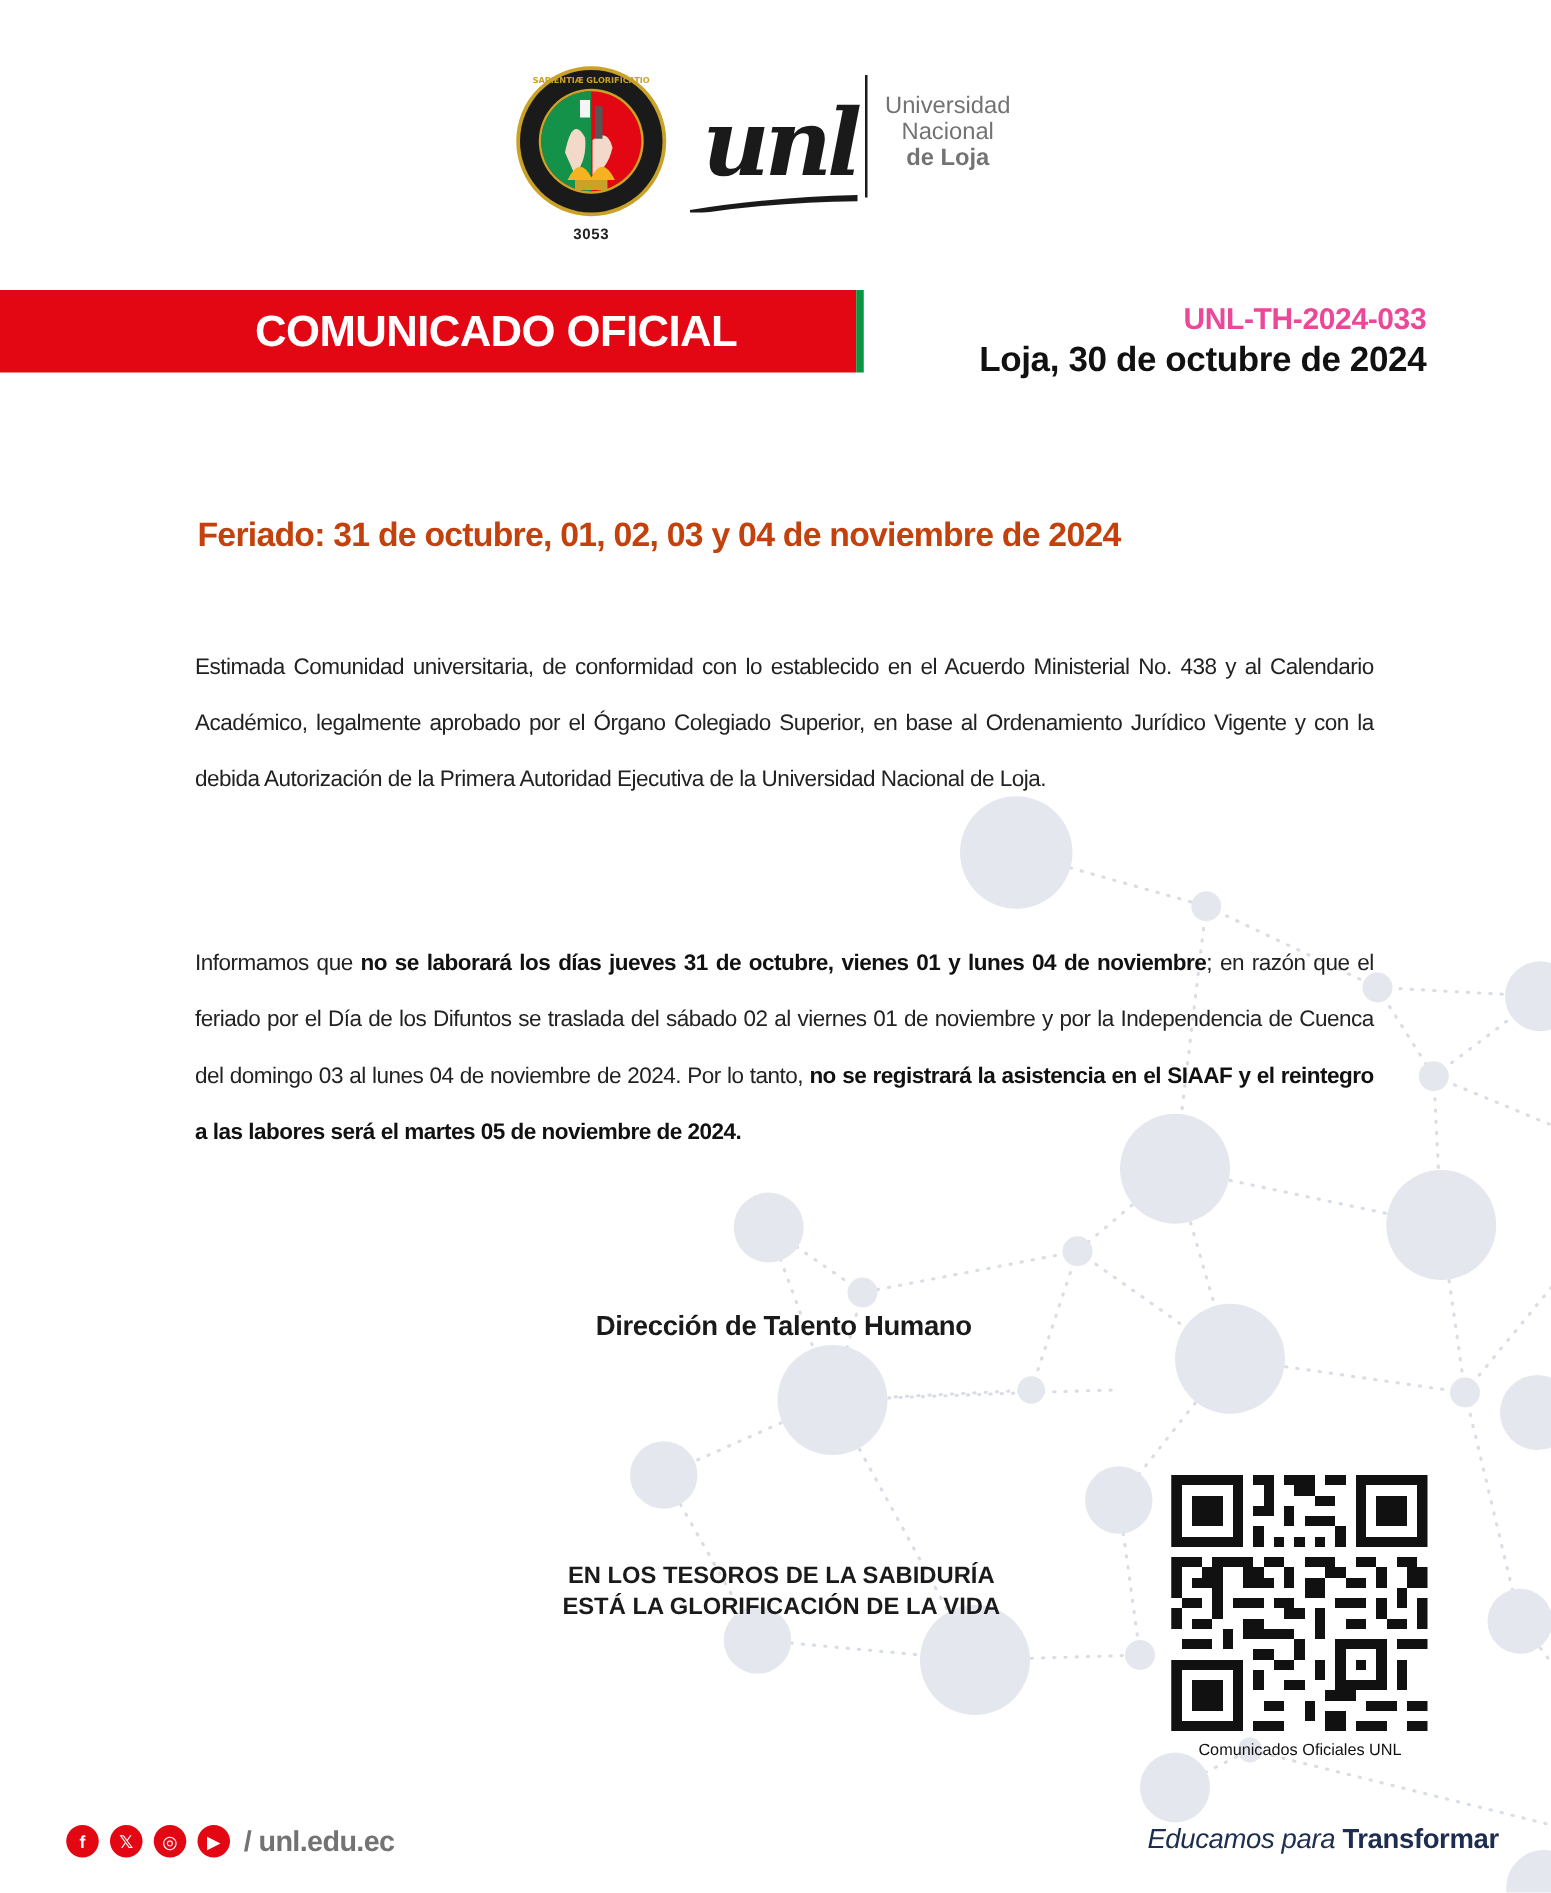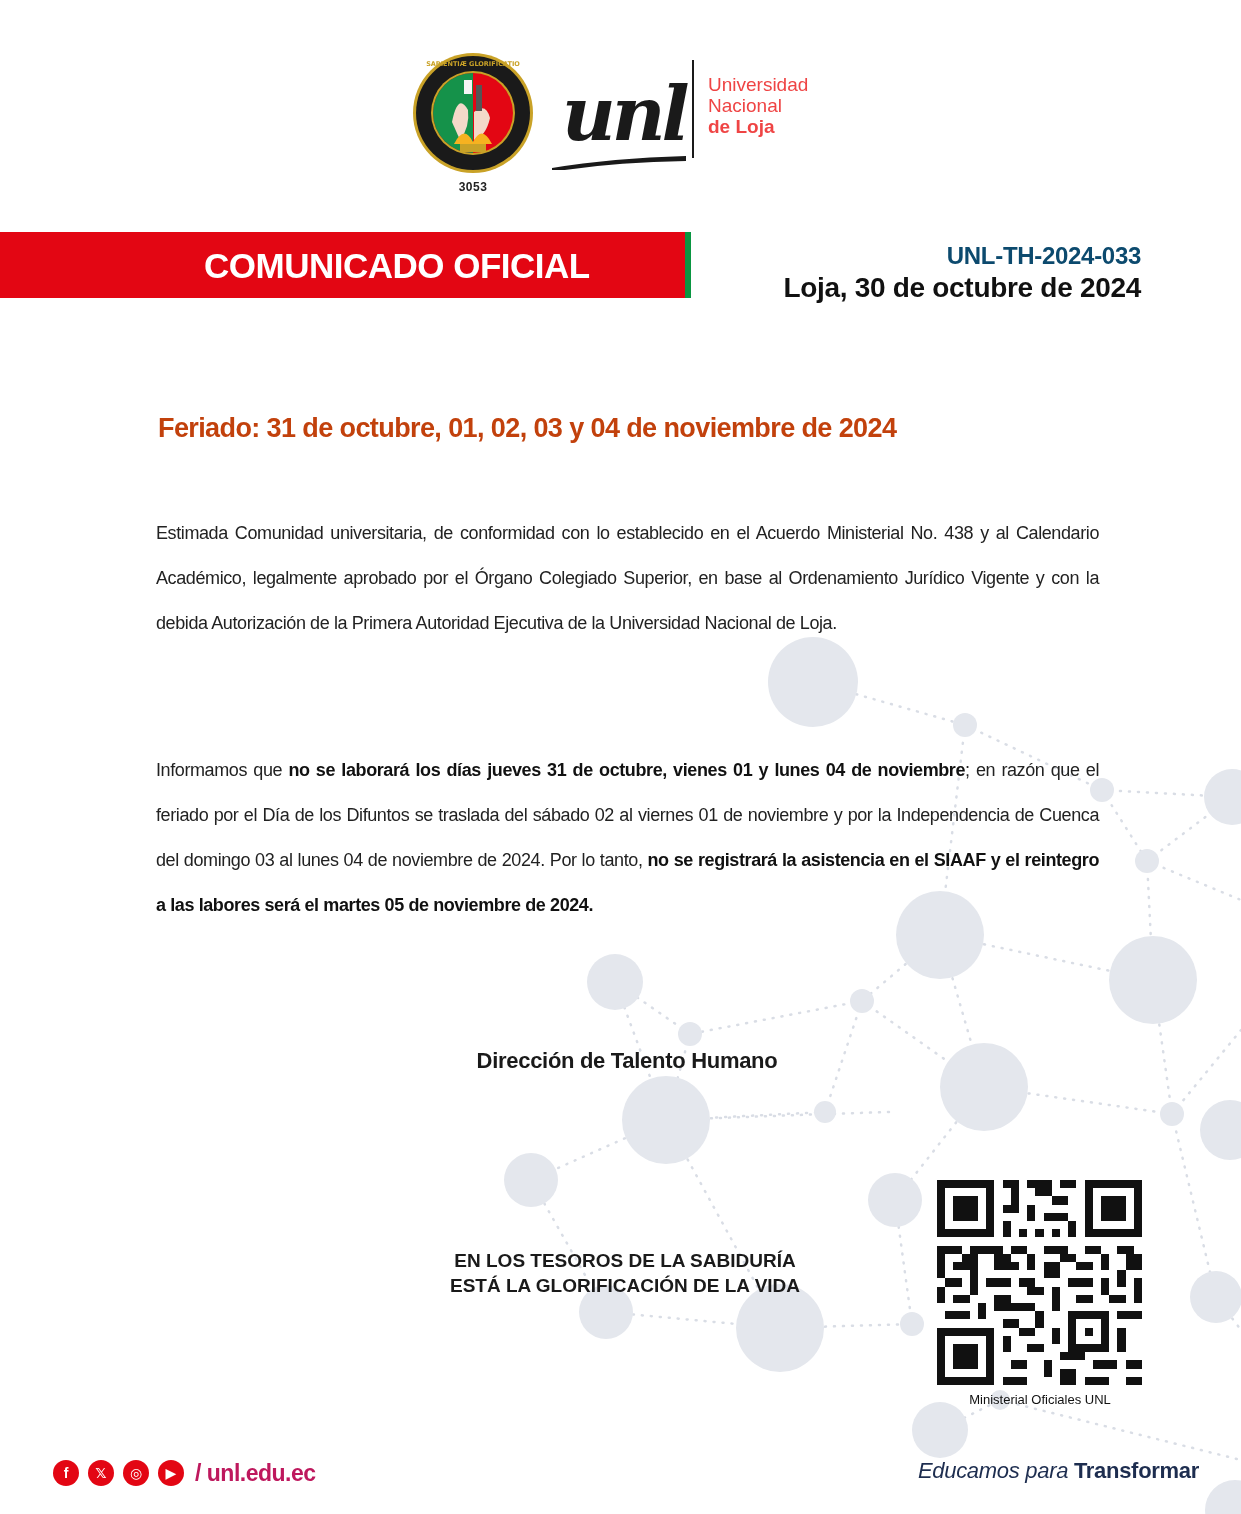--- a/index.html
+++ b/index.html
@@ -8,50 +8,50 @@
 
   
   .bg-network { position: absolute; left: 0; top: 0; width: 1241px; height: 1514px; z-index: 0; pointer-events: none; }
 
   
   .logo-area { position: absolute; left: 412px; top: 52px; width: 430px; height: 150px; z-index: 2; }
   .seal { position: absolute; left: 0; top: 0; width: 122px; height: 122px; }
   .seal-year { position: absolute; left: 30px; top: 128px; width: 62px; text-align: center; font-weight: bold; font-size: 12px; color: #222; letter-spacing: 0.5px; }
   .unl-mark { position: absolute; left: 140px; top: 18px; width: 140px; height: 100px; }
   .unl-divider { position: absolute; left: 280px; top: 8px; width: 2px; height: 98px; background: #1a1a1a; }
-  .unl-name { position: absolute; left: 296px; top: 22px; font-size: 19px; line-height: 21px; color: #ef4444; }
+  .unl-name { position: absolute; left: 296px; top: 22px; font-size: 19px; line-height: 21px; color: #737373; text-align: center; }
   .unl-name .l3 { font-weight: bold; }
 
   
   .banner { position: absolute; left: 0; top: 232px; width: 685px; height: 66px; background: #e30613; z-index: 2; }
   .banner-green { position: absolute; left: 685px; top: 232px; width: 6px; height: 66px; background: #0a9641; z-index: 2; }
   .banner-title { position: absolute; left: 156px; top: 246px; font-size: 35px; font-weight: bold; color: #ffffff; letter-spacing: -0.5px; z-index: 3; margin-left: 48px; }
 
-  .doc-code { position: absolute; right: 100px; top: 242px; font-size: 24px; font-weight: bold; color: #0c4a6e; text-align: right; z-index: 2; letter-spacing: -0.3px; }
+  .doc-code { position: absolute; right: 100px; top: 242px; font-size: 24px; font-weight: bold; color: #ec4899; text-align: right; z-index: 2; letter-spacing: -0.3px; }
   .doc-date { position: absolute; right: 100px; top: 272px; font-size: 28px; font-weight: bold; color: #111; text-align: right; z-index: 2; letter-spacing: -0.3px; }
 
   
   .subject { position: absolute; left: 158px; top: 413px; font-size: 27px; font-weight: bold; color: #c2410c; z-index: 2; letter-spacing: -0.6px; }
   .paragraph { position: absolute; left: 156px; width: 943px; font-size: 18px; line-height: 45px; color: #222; text-align: justify; z-index: 2; letter-spacing: -0.4px; margin-top: 20px; }
   .p1 { top: 491px; }
   .p2 { top: 728px; }
   .paragraph b { font-weight: bold; color: #111; }
 
   .signature { position: absolute; left: 0; width: 1254px; top: 1048px; text-align: center; font-size: 22px; font-weight: bold; color: #1a1a1a; z-index: 2; letter-spacing: -0.3px; }
 
   .motto { position: absolute; left: 400px; width: 450px; top: 1248px; text-align: center; font-size: 19px; line-height: 25px; font-weight: bold; color: #1a1a1a; z-index: 2; }
 
   
   .qr { position: absolute; left: 937px; top: 1180px; width: 205px; height: 205px; z-index: 2; background: #fff; }
   .qr-caption { position: absolute; left: 920px; width: 240px; top: 1392px; text-align: center; font-size: 13px; color: #111; z-index: 2; }
 
   
   .social { position: absolute; left: 53px; top: 1460px; height: 26px; display: flex; align-items: center; gap: 9px; z-index: 2; }
   .social-icon { width: 26px; height: 26px; border-radius: 50%; background: #e30613; color: #fff; display: flex; align-items: center; justify-content: center; font-size: 14px; font-weight: bold; }
-  .social-url { font-size: 23px; font-weight: bold; color: #be185d; margin-left: 2px; letter-spacing: -0.5px; }
+  .social-url { font-size: 23px; font-weight: bold; color: #737373; margin-left: 2px; letter-spacing: -0.5px; }
 
   .tagline { position: absolute; right: 42px; top: 1458px; font-size: 22px; color: #1d2d4f; z-index: 2; letter-spacing: -0.3px; }
   .tagline .t1 { font-style: italic; }
   .tagline .t2 { font-weight: bold; }
 </style>
 </head>
 <body>
 
 <svg class="bg-network" viewBox="0 0 1241 1514">
   <g stroke="#d9dde5" stroke-width="2.5" stroke-dasharray="1 8" stroke-linecap="round" fill="none">
@@ -246,21 +246,21 @@
       <rect x="19" y="22" width="3" height="1"></rect>
       <rect x="23" y="22" width="2" height="1"></rect>
     <rect x="9" y="22" width="2" height="1"></rect>
       <rect x="13" y="22" width="1" height="2"></rect>
       <rect x="8" y="24" width="3" height="1"></rect>
       <rect x="15" y="23" width="2" height="2"></rect>
       <rect x="18" y="24" width="3" height="1"></rect>
       <rect x="23" y="24" width="2" height="1"></rect>
   </g>
 </svg>
-<div class="qr-caption">Ministerial Oficiales UNL</div>
+<div class="qr-caption">Comunicados Oficiales UNL</div>
 
 <div class="social">
   <span class="social-icon">f</span>
   <span class="social-icon">𝕏</span>
   <span class="social-icon">◎</span>
   <span class="social-icon">▶</span>
   <span class="social-url">/ unl.edu.ec</span>
 </div>
 
 <div class="tagline"><span class="t1">Educamos para </span><span class="t2">Transformar</span></div>

